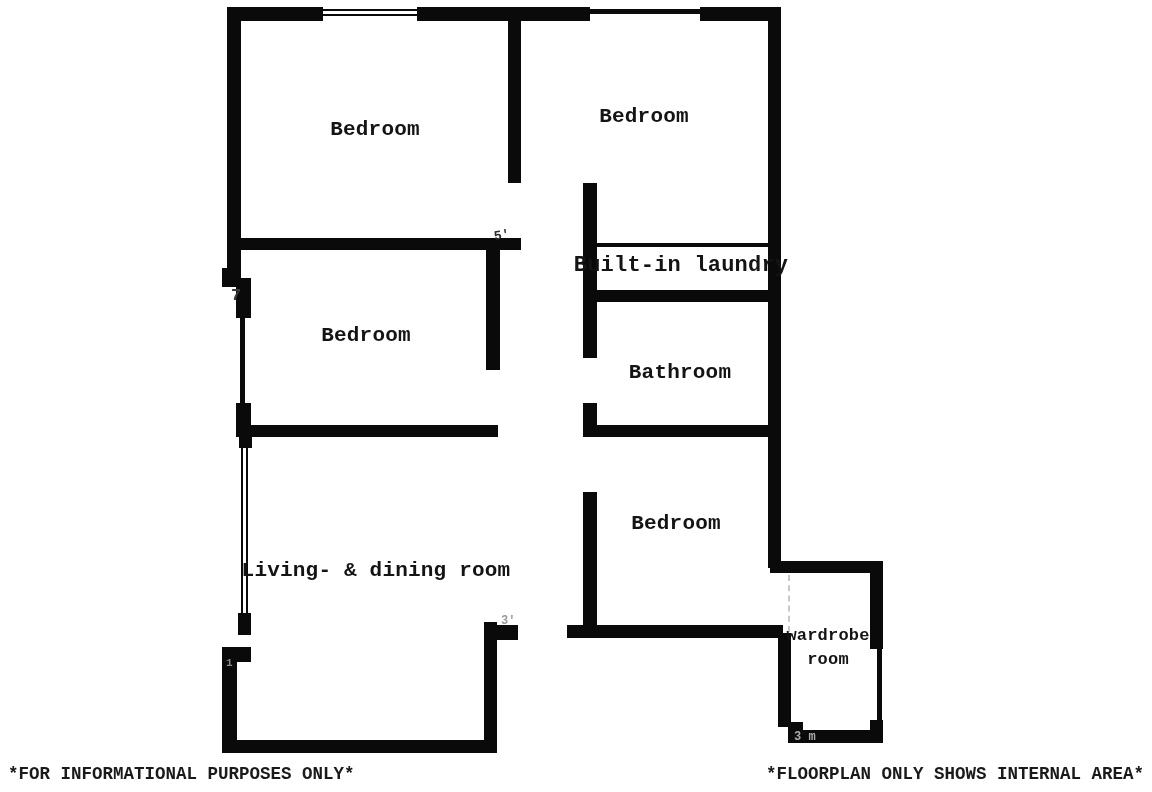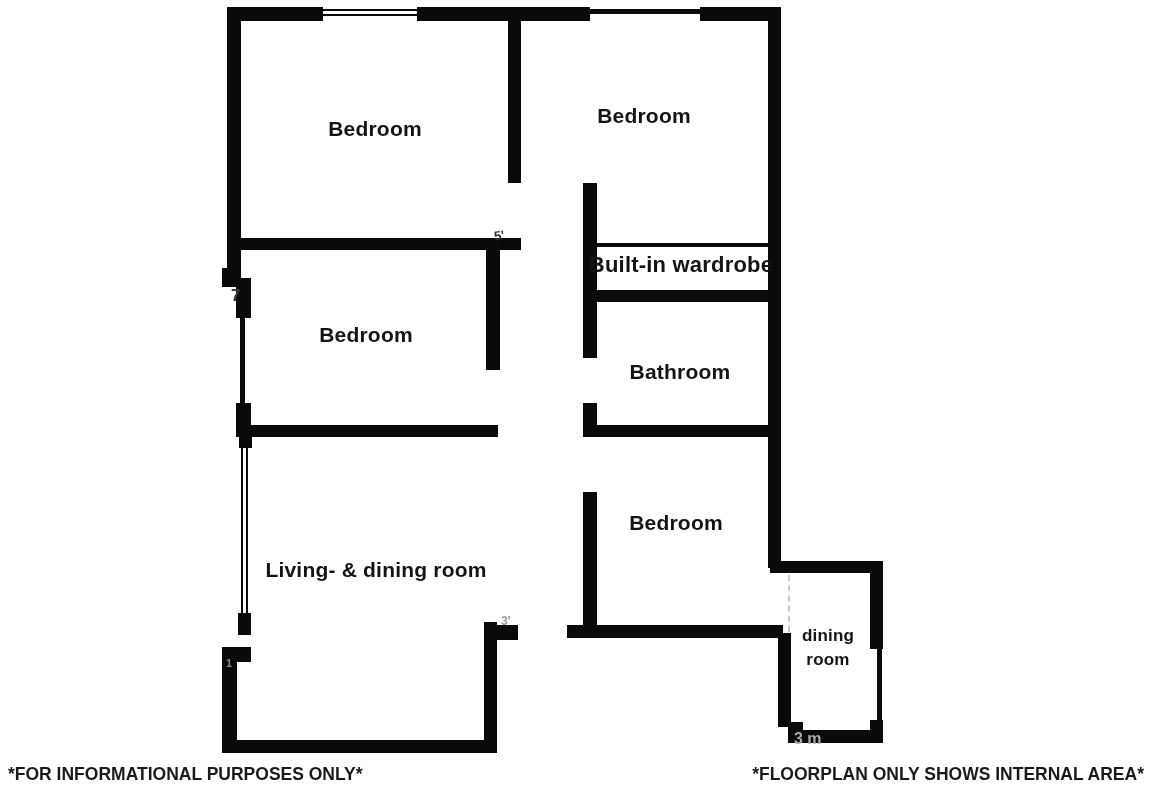--- a/index.html
+++ b/index.html
@@ -8,20 +8,21 @@
     width: 1152px;
     height: 792px;
     background: var(--color-background, #ffffff);
     font-family: "Liberation Sans", sans-serif;
     overflow: hidden;
   }
   .canvas {
     position: relative;
     width: 1152px;
     height: 596px;
+    font-family: Liberation Mono, monospace;
   }
   .wall {
     position: absolute;
     background: var(--color-wall, #0a0a0a);
   }
   .win-white {
     position: absolute;
     background: #ffffff;
   }
   .win-line {
@@ -118,21 +119,21 @@
   .lbl-bathroom { left:680px; top:372px; }
   .lbl-living   { left:376px; top:570px; }
   .lbl-kitchen  { left:676px; top:523px; }
   .lbl-laundry  { left:828px; top:648px; }
 
   
   .rem-7   { left:231px; top:286px; font-size:17px; color:#3a3a3a; }
   .rem-5   { left:494px; top:228px; font-size:13px; color:#2e2e2e; transform:rotate(-8deg); }
   .rem-3   { left:501px; top:614px; font-size:12px; color:#9a9a9a; }
   .rem-1   { left:226px; top:657px; font-size:11px; color:#8a8a8a; }
-  .rem-3m  { left:794px; top:730px; font-size:16px; color:#ababab; }
+  .rem-3m  { left:794px; top:730px; font-size:12px; color:#ababab; }
 </style>
 </head>
 <body>
 
 <div class="canvas">
 
   <div class="wall w-top"></div>
   <div class="wall w-left-upper"></div>
   <div class="wall w-left-step"></div>
   <div class="wall w-left-blockA"></div>
@@ -170,25 +171,25 @@
   <div class="win-line  ov-topwin-l2"></div>
   <div class="win-white ov-bed2win"></div>
   <div class="win-line  ov-bed2win-line"></div>
   <div class="win-line  ov-livwin-l1"></div>
   <div class="win-line  ov-livwin-l2"></div>
   <div class="dashed-divider dash-laundry"></div>
 
   <div class="room-label lbl-bedroom1">Bedroom</div>
   <div class="room-label lbl-bedroom2">Bedroom</div>
   <div class="room-label lbl-bedroom3">Bedroom</div>
-  <div class="room-label wardrobe lbl-wardrobe">Built-in wardrobe</div>
+  <div class="room-label wardrobe lbl-wardrobe">Built-in laundry</div>
   <div class="room-label lbl-bathroom">Bathroom</div>
   <div class="room-label lbl-living">Living- &amp; dining room</div>
   <div class="room-label lbl-kitchen">Bedroom</div>
-  <div class="room-label laundry lbl-laundry" style="transform:translate(-50%,-50%);">dining room</div>
+  <div class="room-label laundry lbl-laundry" style="transform:translate(-50%,-50%);">wardrobe room</div>
 
   <div class="remnant rem-7">7</div>
   <div class="remnant rem-5">5'</div>
   <div class="remnant rem-3">3'</div>
   <div class="remnant rem-1">1</div>
   <div class="remnant rem-3m">3 m</div>
 
   <div class="footer-note right">*FLOORPLAN ONLY SHOWS INTERNAL AREA*</div>
   <div class="footer-note left">*FOR INFORMATIONAL PURPOSES ONLY*</div>
 

